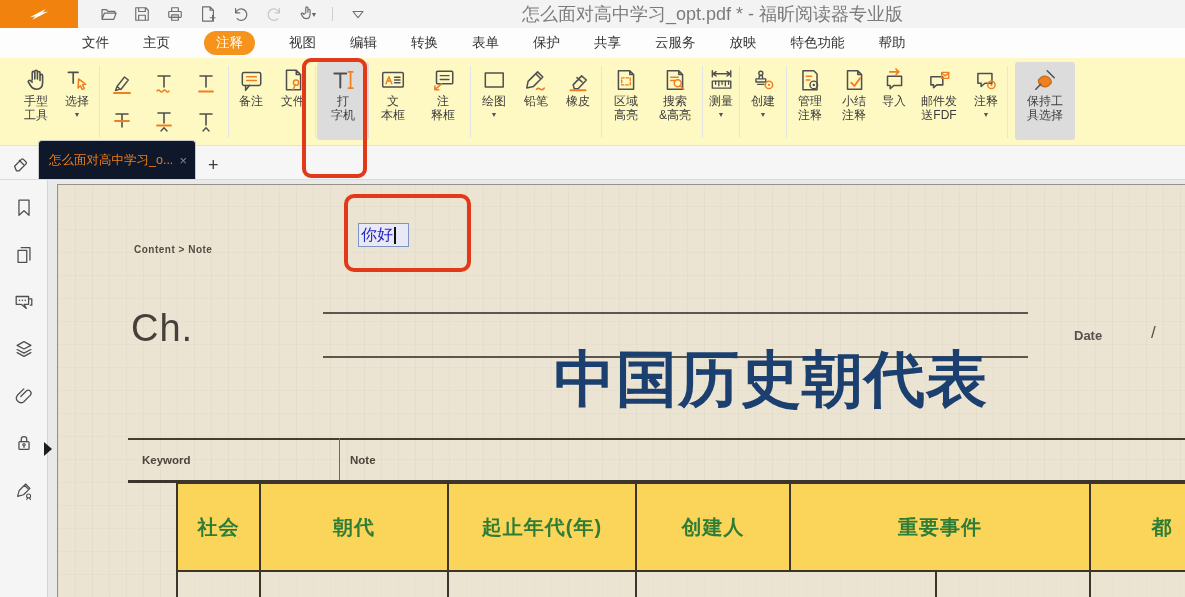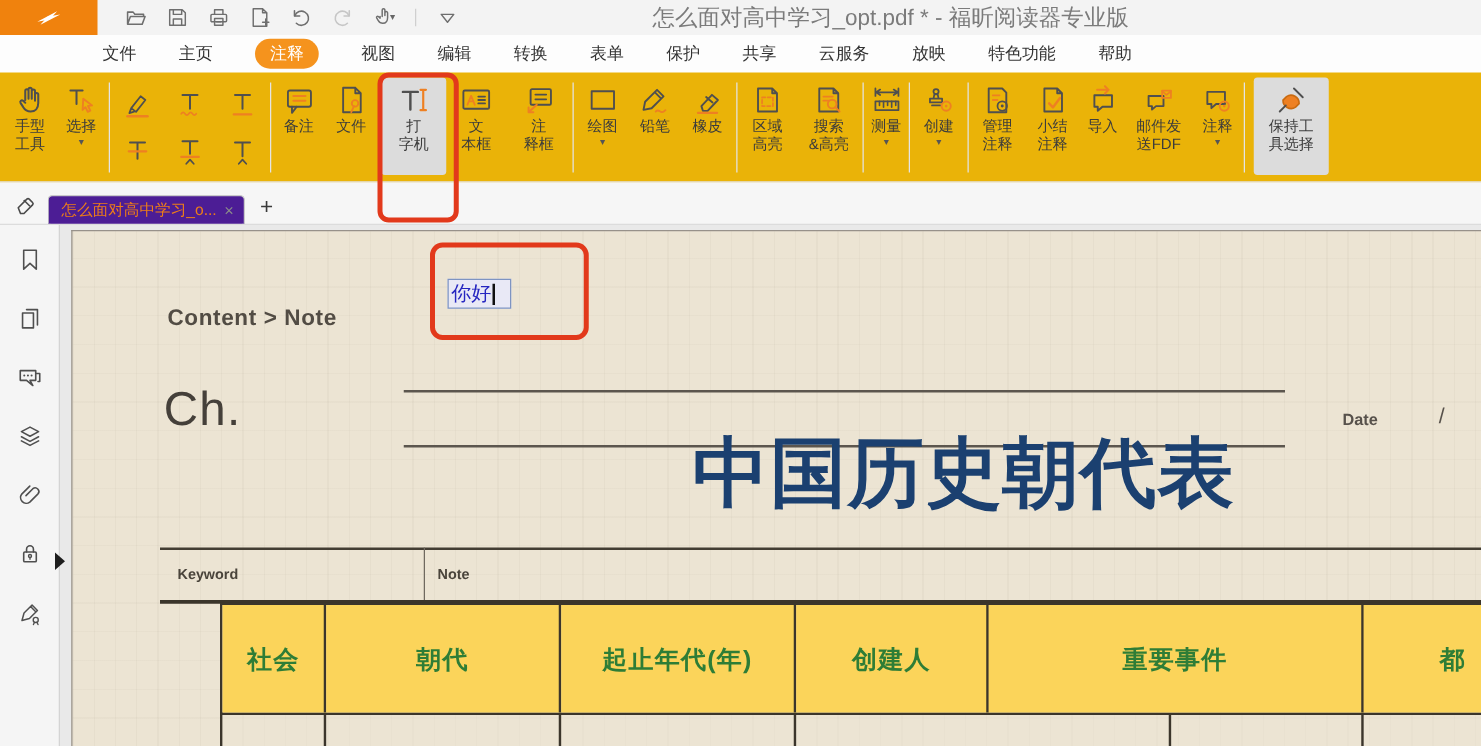--- a/index.html
+++ b/index.html
@@ -12,52 +12,52 @@
   .qa{display:flex;align-items:center;margin-left:20px;gap:11px}
   .qa .qbtn{width:22px;height:22px;display:flex;align-items:center;justify-content:center}
   .qa-divider{width:1px;height:14px;background:#cfcfcf;margin:0 3px}
   .win-title{position:absolute;left:240px;right:0;text-align:center;font-size:18px;color:#7b7b7b;pointer-events:none}
   .qa-dd{font-size:7px;color:#666;margin-left:-6px}
   
   .menubar{height:30px;display:flex;align-items:center;padding-left:82px;gap:34px;background:#fdfdfd;font-size:13.5px;color:#333}
   .menu-item{white-space:nowrap;padding:2px 0;cursor:default}
   .menu-item.active{background:#f5931d;color:#fff;border-radius:12px;padding:3px 12px}
   
-  .ribbon{height:88px;background:#eab308;border-bottom:1px solid #e2e2e2;display:flex;align-items:flex-start;padding:4px 0 0 4px;box-sizing:border-box}
+  .ribbon{height:88px;background:#fef9c3;border-bottom:1px solid #e2e2e2;display:flex;align-items:flex-start;padding:4px 0 0 16px;box-sizing:border-box}
   .rgroup{display:flex;align-items:flex-start}
   .rdivider{width:1px;height:72px;background:#e4e4e4;margin:4px 1px 0}
   .rbtn{display:flex;flex-direction:column;align-items:center;padding-top:3px;height:78px;box-sizing:border-box;
         border-radius:3px;font-size:12px;color:#3c3c3c;line-height:13.5px;text-align:center;cursor:default}
   .rbtn.selected{background:#dcdcdc}
   .rbtn .ricon{height:30px;display:flex;align-items:center;justify-content:center}
   .rbtn svg{width:26px;height:26px}
   .dd{font-size:7px;color:#555;margin-top:2px;line-height:7px}
   .markup-grid{display:grid;grid-template-columns:repeat(3,42px);grid-template-rows:38px 38px;justify-items:center;align-items:center;padding-top:2px}
   .mbtn{width:38px;height:34px;display:flex;align-items:center;justify-content:center;border-radius:3px}
   .mbtn svg{width:24px;height:24px}
   
   .tabbar{height:34px;background:#f6f6f6;border-bottom:1px solid #dcdcdc;position:relative;box-sizing:border-box}
   .tab-tool{position:absolute;left:8px;top:4px;width:26px;height:26px;display:flex;align-items:center;justify-content:center}
-  .tab{position:absolute;left:38px;bottom:0;height:23px;width:158px;background:#4c1d95;border:1px solid #c9c9c9;border-bottom:none;
+  .tab{position:absolute;left:38px;bottom:0;height:39px;width:158px;background:#0f172a;border:1px solid #c9c9c9;border-bottom:none;
        border-radius:4px 4px 0 0;display:flex;align-items:center;padding:0 8px 0 10px;font-size:12.5px;color:#ed7d18;box-sizing:border-box}
   .tab-label{flex:1;white-space:nowrap;overflow:hidden}
   .tab-close{color:#8a8a8a;font-size:13px;margin-left:6px}
   .newtab{position:absolute;left:208px;bottom:5px;font-size:18px;color:#3a3a3a;line-height:18px}
   
   .docarea{position:relative;height:417px;background:#e9e9e9;overflow:hidden}
   .side{position:absolute;left:0;top:0;width:48px;height:100%;background:#f5f5f5;border-right:1px solid #d4d4d4;
         display:flex;flex-direction:column;align-items:center;padding-top:16px;gap:23px;box-sizing:border-box}
   .sbtn{width:26px;height:24px;display:flex;align-items:center;justify-content:center}
   .side svg{width:22px;height:22px}
   .side-handle{position:absolute;left:44px;top:262px;width:0;height:0;border-left:8px solid #1d1d1d;border-top:7px solid transparent;border-bottom:7px solid transparent;z-index:5}
   .page{position:absolute;left:57px;top:4px;width:1128px;height:413px;background:#ece4d3;border-left:1px solid #97918a;border-top:1px solid #97918a;overflow:hidden;
         background-image:repeating-linear-gradient(90deg,rgba(120,110,90,.05) 0 1px,transparent 1px 17px),
                          repeating-linear-gradient(0deg,rgba(120,110,90,.04) 0 1px,transparent 1px 23px)}
   .page *{position:absolute;box-sizing:border-box}
-  .breadcrumb{left:76px;top:59px;font-size:18px;color:#524c44;letter-spacing:.5px;font-weight:700}
+  .breadcrumb{left:76px;top:59px;font-size:10px;color:#524c44;letter-spacing:.5px;font-weight:700}
   .red-box-2{left:286px;top:9px;width:127px;height:78px;border:4px solid #e2391b;border-radius:10px;z-index:9}
   .tw-box{left:300px;top:38px;width:51px;height:24px;background:#e9e9f6;border:1px solid #7e94c2;font-size:16px;color:#2626c0;
           display:flex;align-items:center;padding-left:2px;position:absolute}
   .tw-caret{position:static;display:inline-block;width:2px;height:17px;background:#111;margin-left:1px}
   .ch-label{left:73px;top:122px;font-size:38px;color:#45403a;letter-spacing:1px;font-weight:400}
   .hline{left:265px;width:705px;height:2px;background:#5c564e}
   .date-label{left:1016px;top:143px;font-size:13px;color:#57514b;font-weight:700}
   .date-slash{left:1093px;top:138px;font-size:17px;color:#57514b}
   .doc-title{left:383px;top:163px;width:660px;text-align:center;font-size:61px;font-weight:900;color:#1b4070;
              letter-spacing:1px;line-height:1;font-family:"DejaVu Sans",sans-serif}

